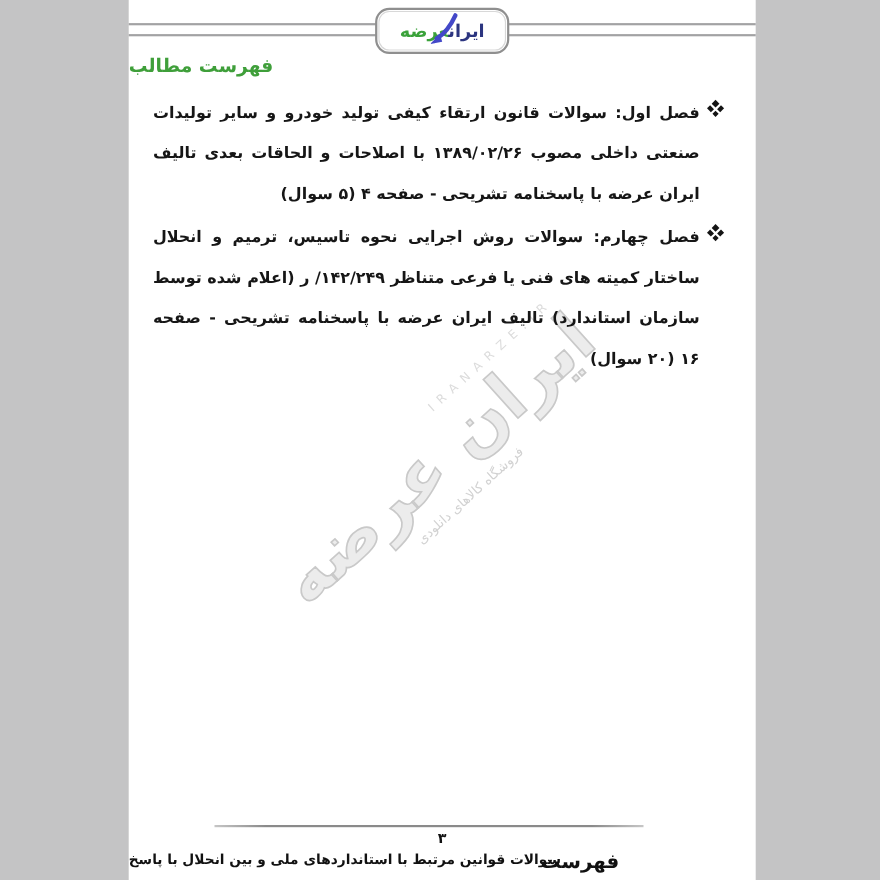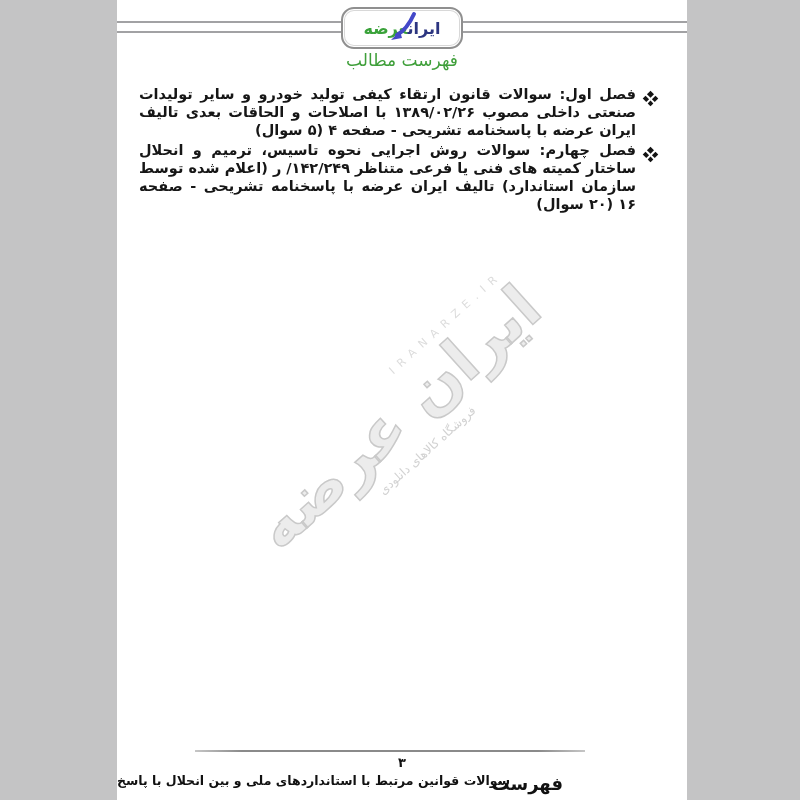--- a/index.html
+++ b/index.html
@@ -22,28 +22,28 @@
     width:118px;height:38px;background:#fff;
     border:2px solid #8f8f8f;border-radius:13px;
     display:flex;align-items:center;justify-content:center;
     z-index:3;box-shadow:inset 0 0 0 1px #fff, inset 0 0 0 2px #d8d8d8;
   }
   .logo-text{direction:rtl;font-weight:bold;font-size:16px;white-space:nowrap;letter-spacing:0;}
   .logo-word-right{color:#2c3580;}
   .logo-word-left{color:#3aa23a;}
   .logo-arrow{position:absolute;top:2px;left:44px;width:30px;height:32px;}
   .page-title{
-    position:absolute;top:50px;left:0;width:100%;text-align:center;
-    color:#3f9f3a;font-weight:normal;font-size:17px;z-index:2;
+    position:absolute;top:50px;left:0;width:100%;text-align:left;
+    color:#3f9f3a;font-weight:bold;font-size:17px;z-index:2;
   }
   
   .content{
     position:absolute;top:85px;right:28px;left:22px;z-index:2;
     direction:rtl;text-align:justify;
-    font-size:14.5px;line-height:18px;font-weight:bold;color:#161616;
+    font-size:14.5px;line-height:37px;font-weight:bold;color:#161616;
   }
   .toc-item{position:relative;padding-right:23px;margin-bottom:2px;}
   .bullet{
     position:absolute;right:3px;top:8px;width:11px;height:11px;
     transform:rotate(45deg);
   }
   .bullet i{position:absolute;width:4.5px;height:4.5px;background:#141414;}
   .bullet .b1{top:0;left:0}
   .bullet .b2{top:0;right:0}
   .bullet .b3{bottom:0;left:0}

